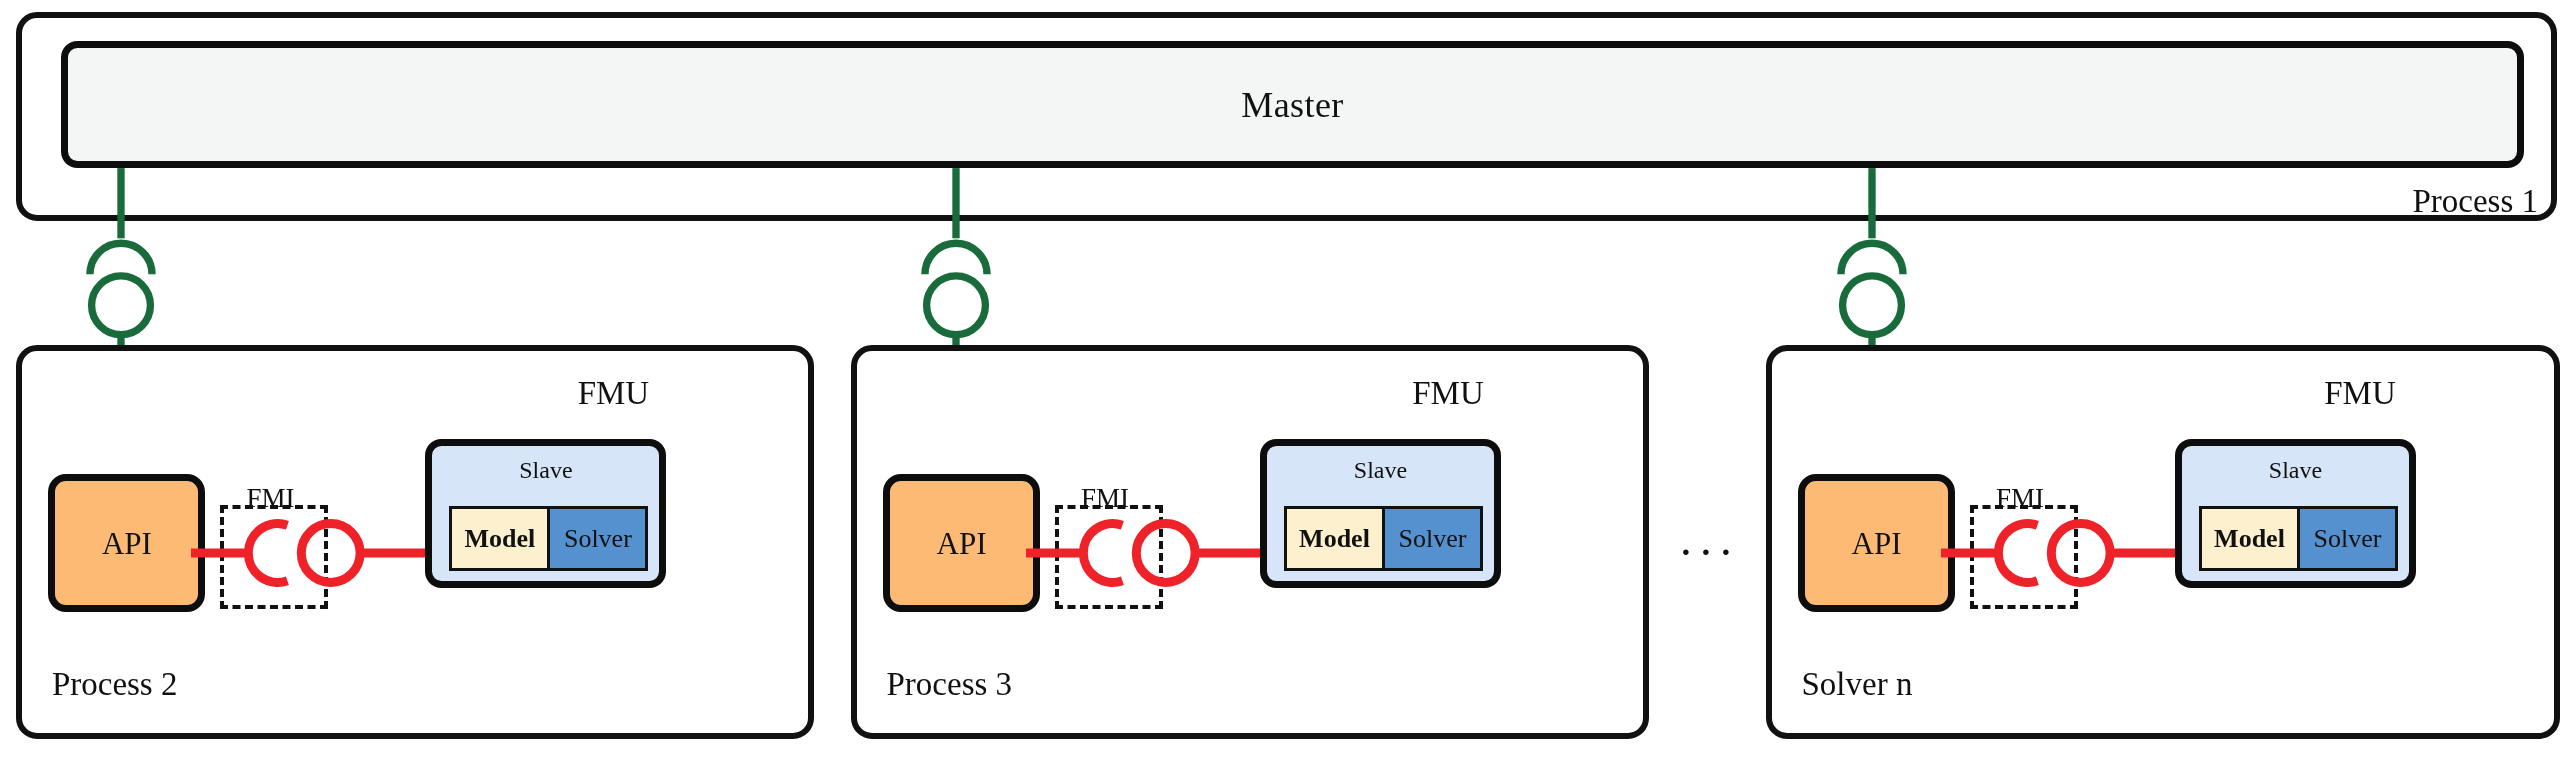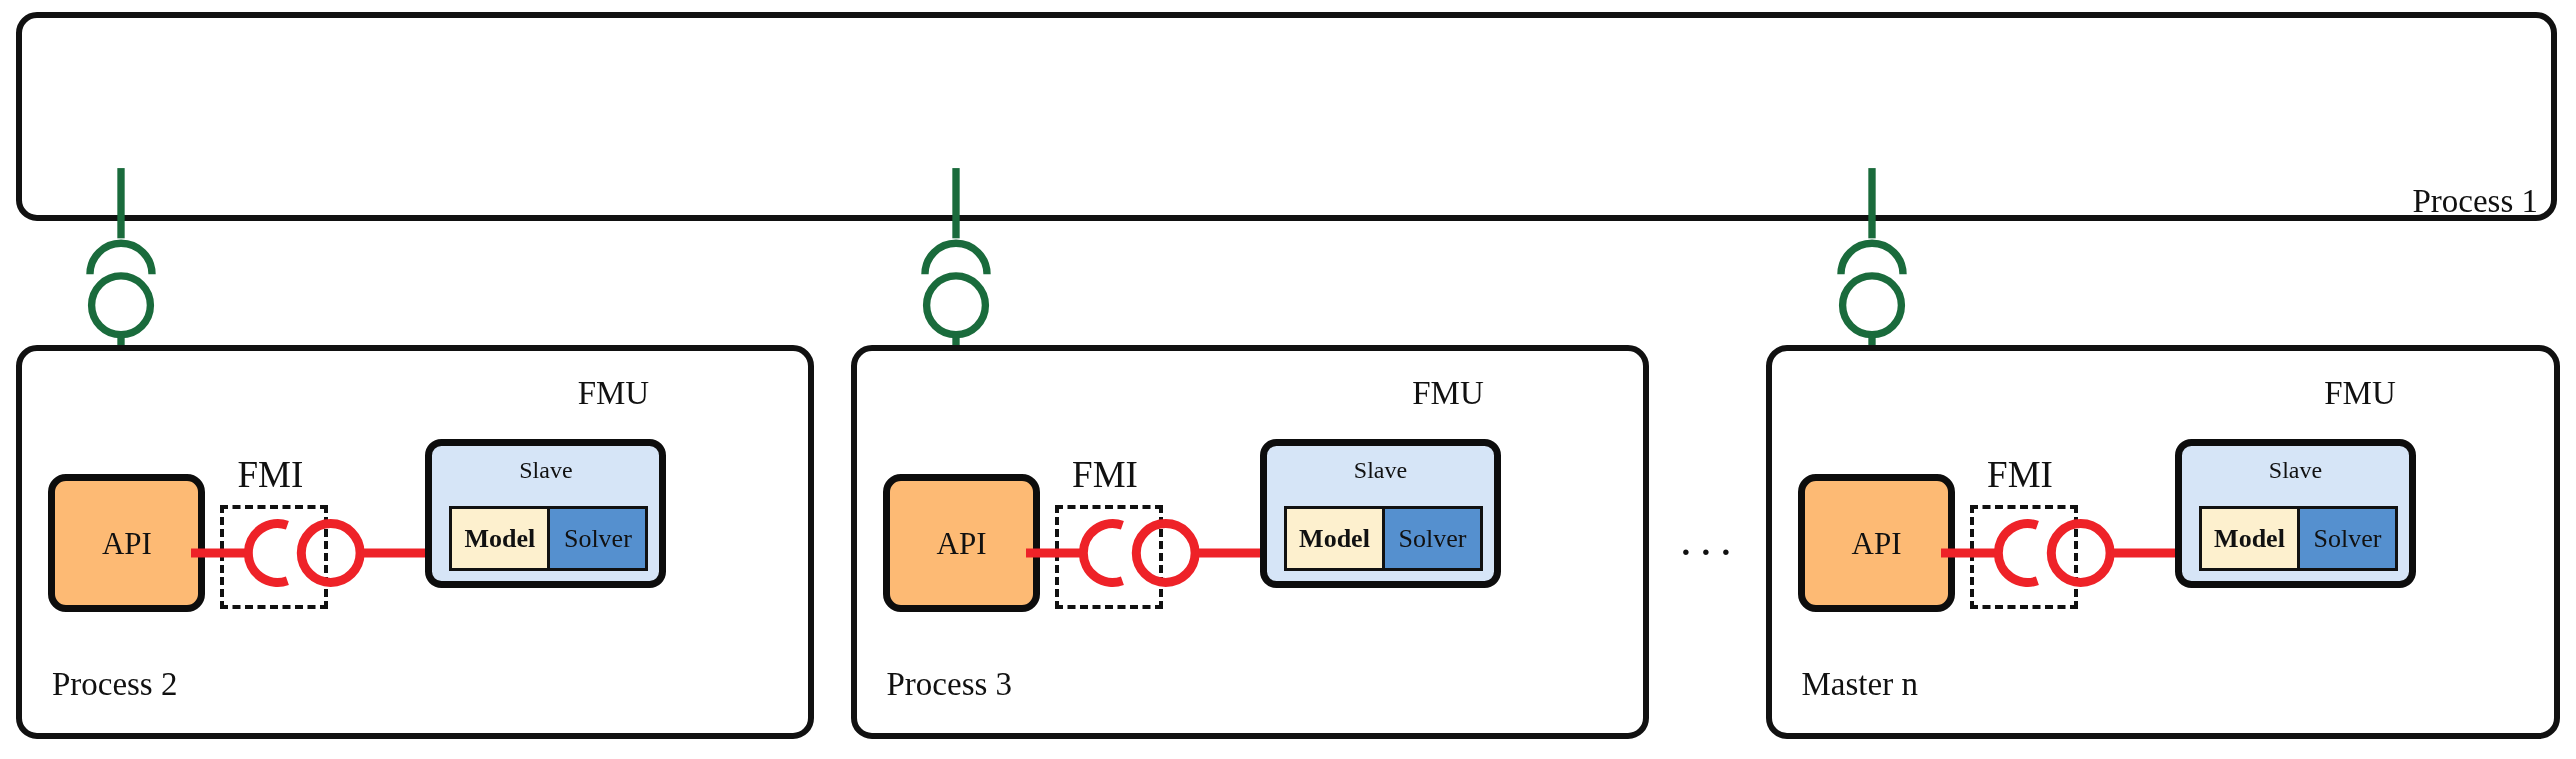--- a/index.html
+++ b/index.html
@@ -45,22 +45,22 @@
     border:7.4px solid #0d0d0d;border-radius:18px;background:#fdba74;
     display:flex;align-items:center;justify-content:center;
   }
   .api-label{font-size:31px;line-height:1;}
 
   
   .fmi-dash{
     position:absolute;width:100px;height:96px;
     border:4.1px dashed #111111;background:transparent;
   }
-  .fmi-label{position:absolute;font-size:37px;line-height:1;white-space:nowrap;
-             transform:translateX(-50%);}
+  .fmi-label{position:absolute;font-size:27px;line-height:1;white-space:nowrap;
+             transform:translateX(-50%);margin-top:29px;}
 
   
   .fmi-link{position:absolute;height:82px;}
   .fmi-link svg{display:block;}
 
   
   .slave-box{
     position:absolute;width:227px;height:135px;
     border:7.4px solid #0d0d0d;border-radius:16.4px;background:#d6e5f7;
   }
@@ -77,20 +77,23 @@
   .ellipsis{position:absolute;font-size:47px;line-height:1;letter-spacing:8.2px;
             white-space:nowrap;}
 </style>
 </head>
 <body>
 
 <div id="root">
 
   <div class="abs proc1-box"></div>
 
+  <div class="abs master-box">
+    <span class="master-label">Master</span>
+  </div>
 
   <div class="abs proc1-label">Process 1</div>
 
   <div class="connector" style="left:72px;">
     <svg width="98" height="188" viewBox="0 0 120 230">
       <g fill="none" stroke="#1a6b3c" stroke-width="9" stroke-linecap="butt">
         <line x1="60" y1="0" x2="60" y2="86"></line>
         <path d="M 22 130 A 38 38 0 0 1 98 130"></path>
         <circle cx="60" cy="168" r="36"></circle>
         <line x1="60" y1="204" x2="60" y2="230"></line>
@@ -218,17 +221,17 @@
     </div>
 
     <div class="slave-box" style="left:403px;top:88px;">
       <div class="slave-label">Slave</div>
       <div class="ms-row">
         <div class="ms-cell model">Model</div>
         <div class="ms-cell solver">Solver</div>
       </div>
     </div>
 
-    <div class="proc-label">Master n</div>
+    <div class="proc-label">Solver n</div>
   </div>
 
 </div>
 
 
 </body></html>

